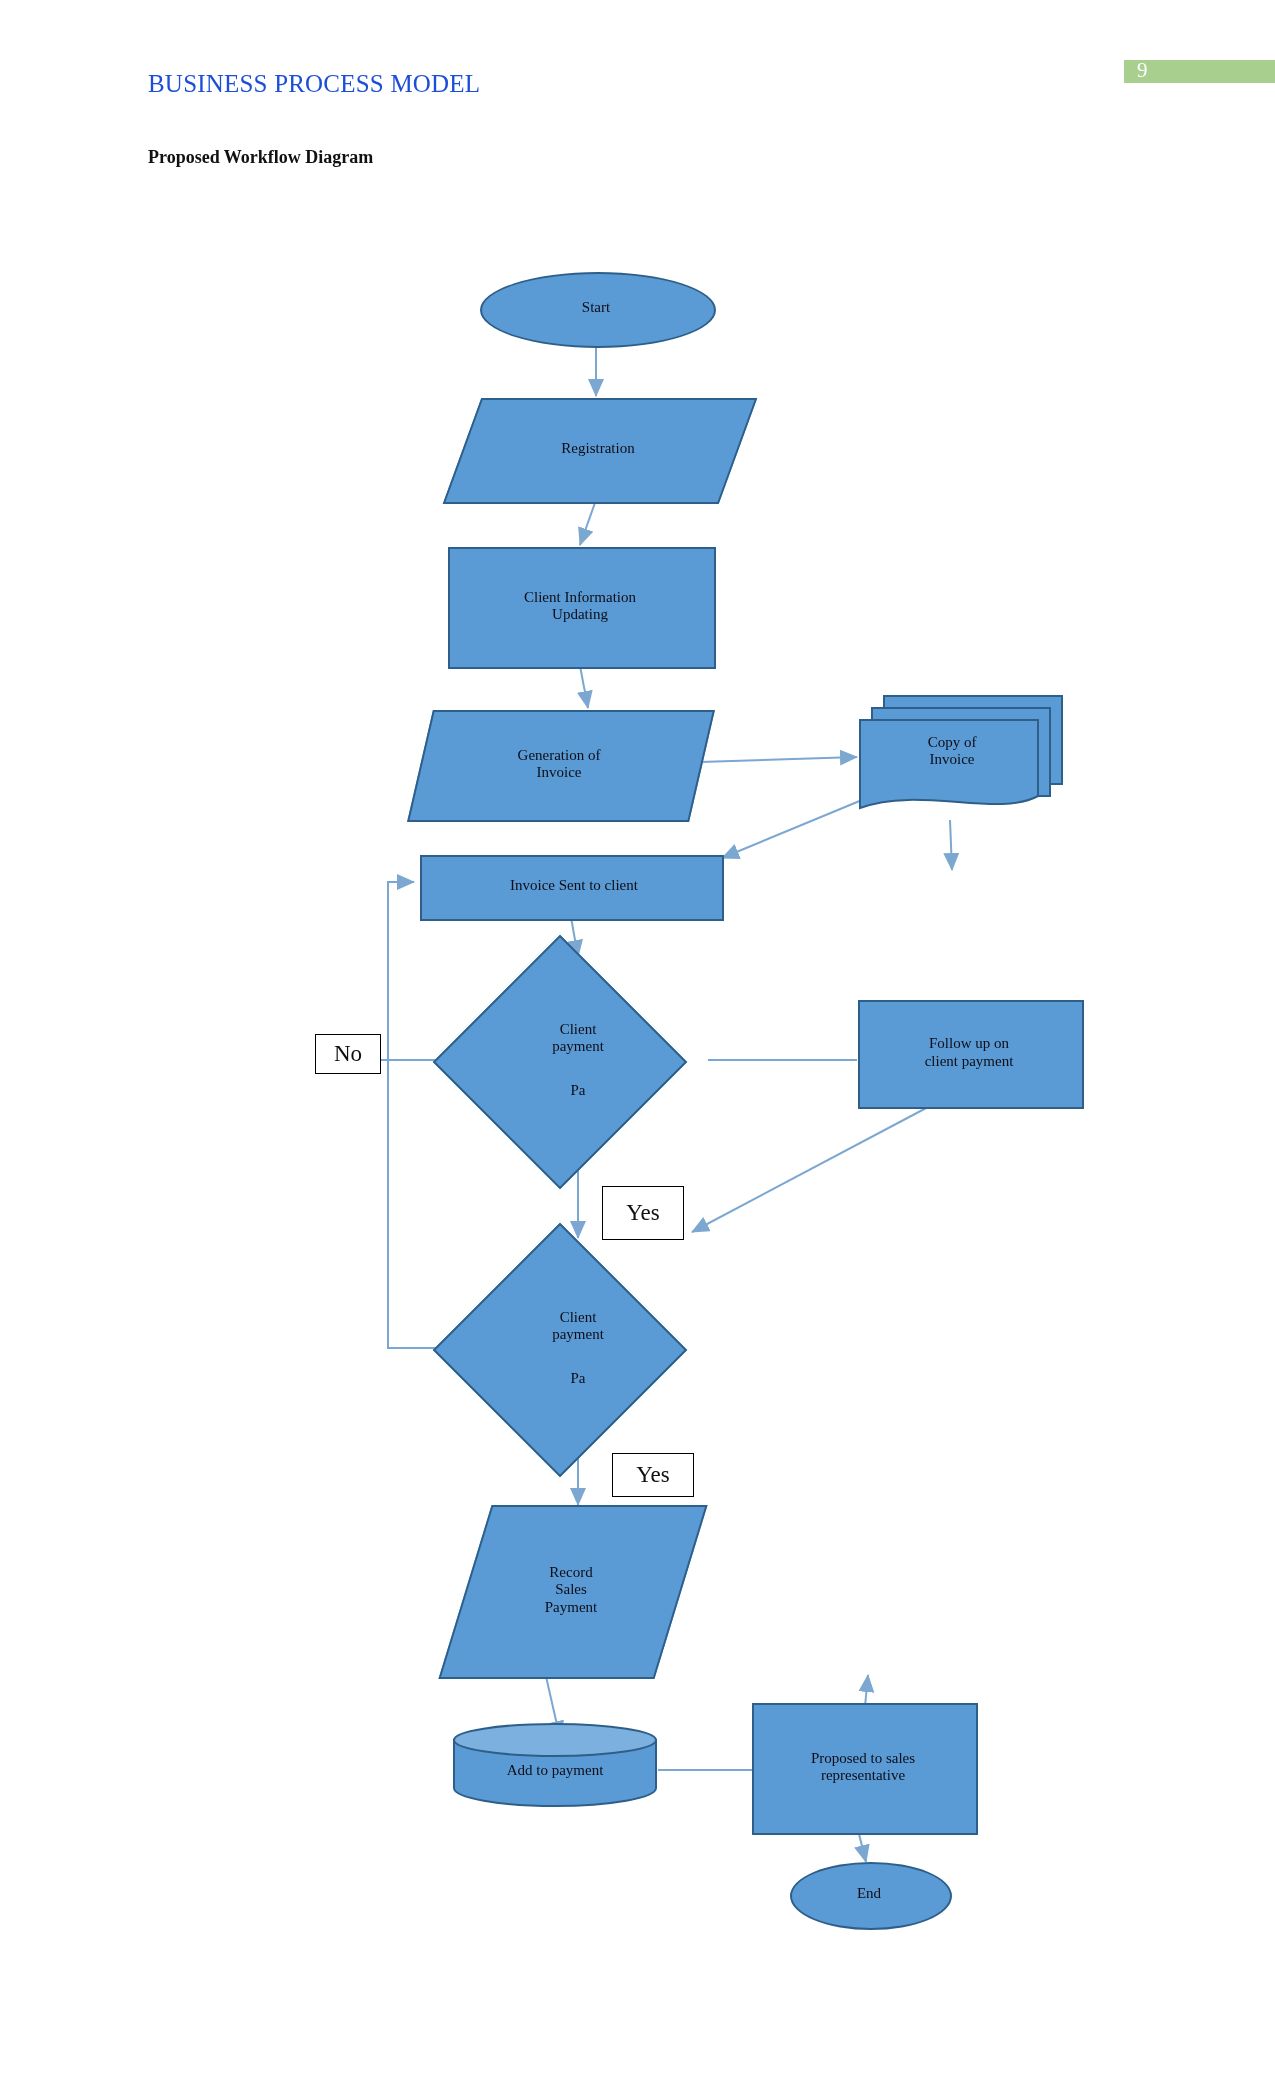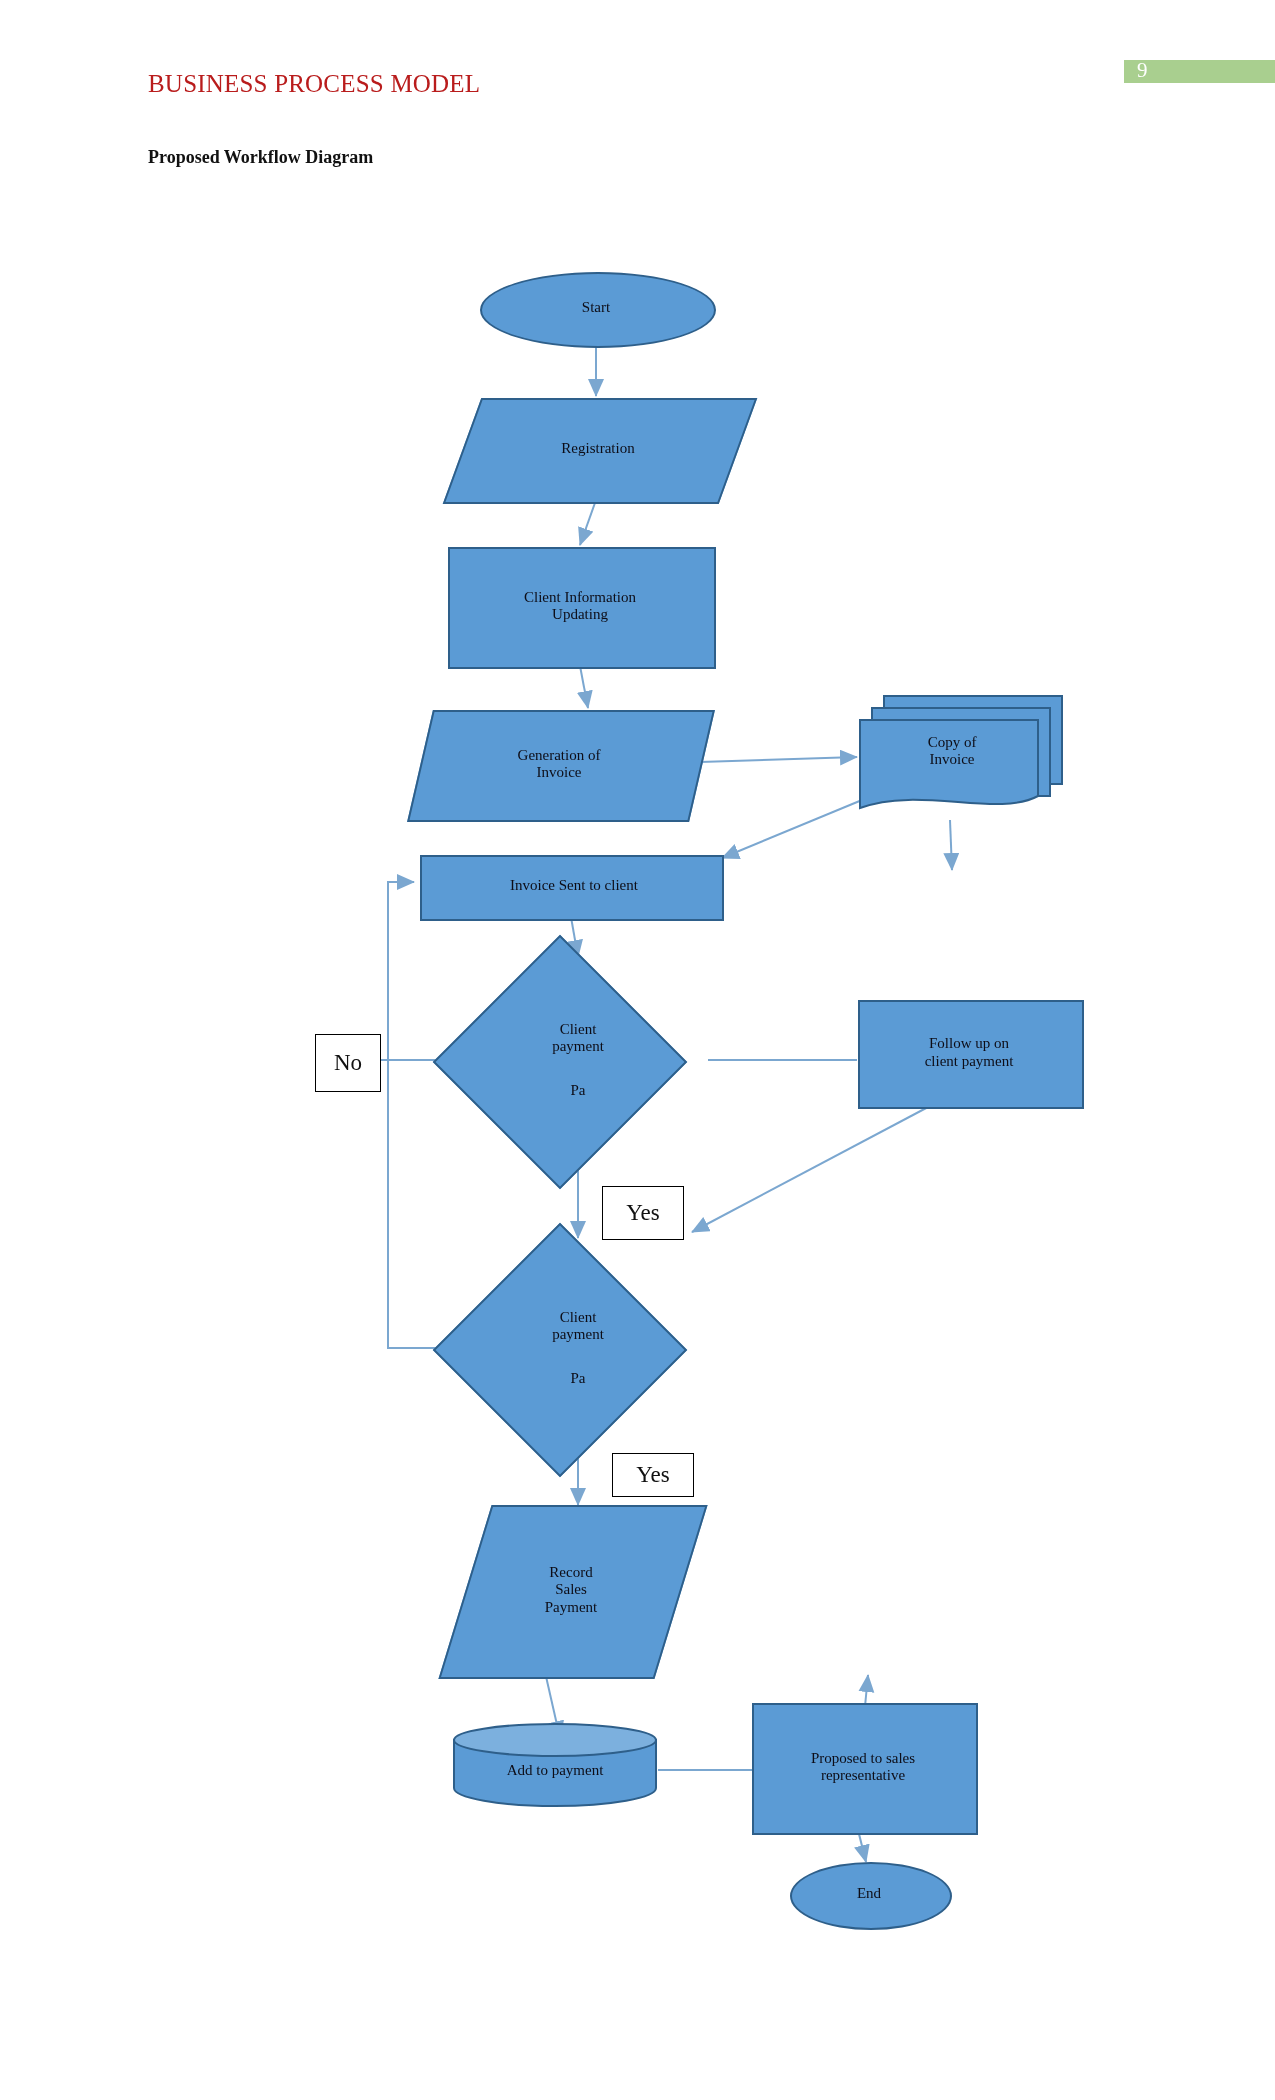--- a/index.html
+++ b/index.html
@@ -20,21 +20,21 @@
     background: #ffffff;
   }
 
   
   .doc-header {
     position: absolute;
     left: 148px;
     top: 70px;
     font-size: 25px;
     letter-spacing: 0.2px;
-    color: #b91c1c;
+    color: #1d4ed8;
     white-space: nowrap;
   }
   .page-badge {
     position: absolute;
     left: 1124px;
     top: 60px;
     width: 151px;
     height: 23px;
     background: #a9cf8f;
   }
@@ -303,21 +303,21 @@
       <div class="shape-fill"></div>
       <div class="lbl">Proposed to sales
 representative</div>
     </div>
 
     <div class="node ellipse" style="left:790px; top:1862px; width:158px; height:64px;">
       <div class="shape-fill"></div>
       <div class="lbl">End</div>
     </div>
 
-    <div class="callout" style="left:315px; top:1034px; width:66px; height:58px;">
+    <div class="callout" style="left:315px; top:1034px; width:66px; height:40px;">
       <span>No</span>
     </div>
 
     <div class="callout" style="left:602px; top:1186px; width:82px; height:54px;">
       <span>Yes</span>
     </div>
 
     <div class="callout" style="left:612px; top:1453px; width:82px; height:44px;">
       <span>Yes</span>
     </div>

